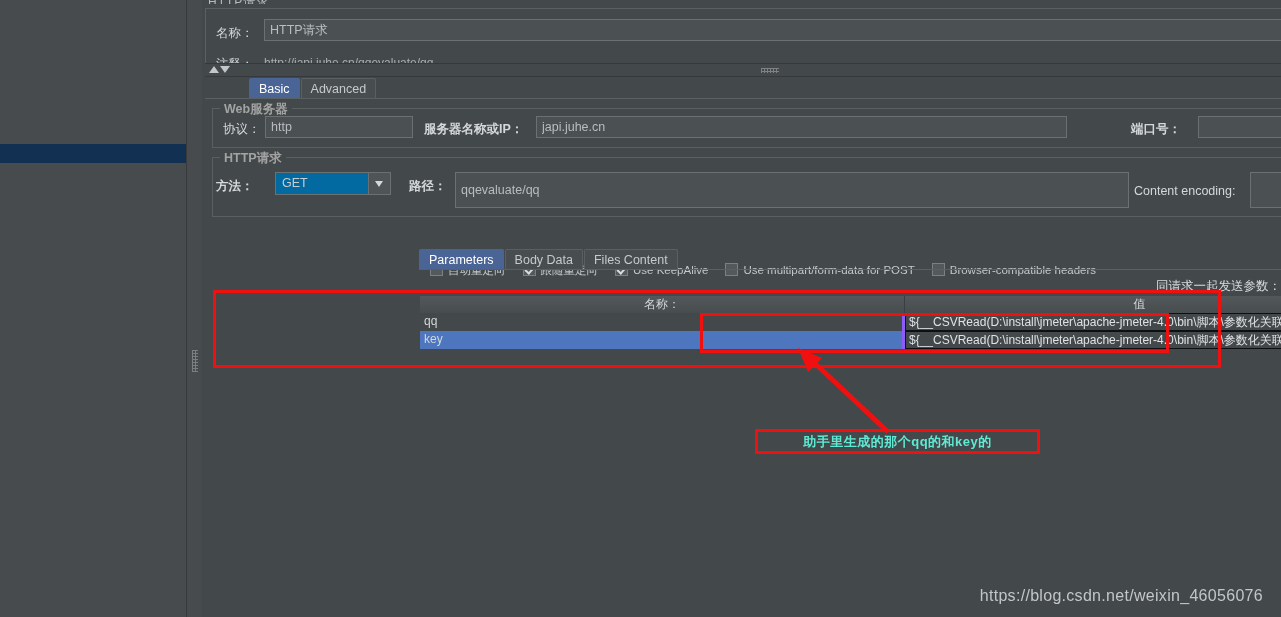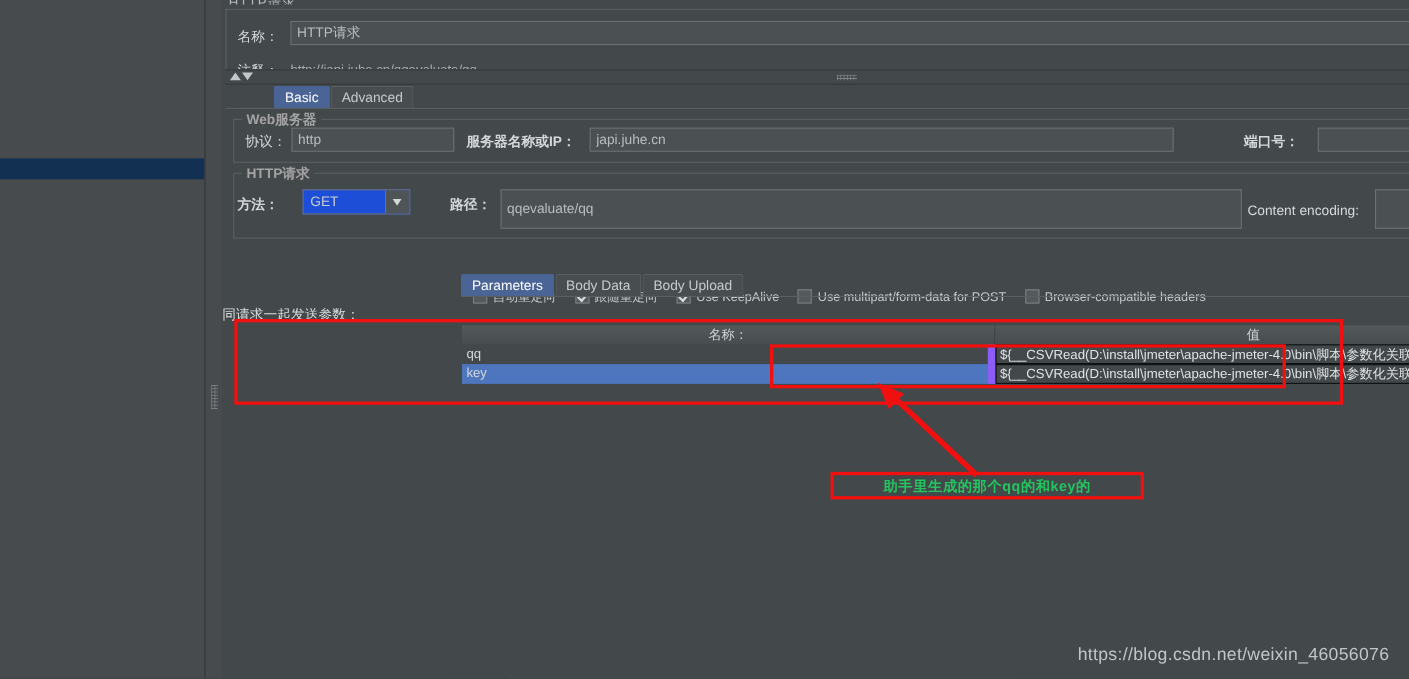--- a/index.html
+++ b/index.html
@@ -106,56 +106,56 @@
     border:solid #d9dcde;border-width:0 2px 2px 0;transform:rotate(42deg);
   }
   .cbl{font-size:11.5px;color:#c5c9cb;margin-right:17px;}
 
   
   .tabs2{position:absolute;left:217px;top:249px;height:21px;}
   .tabs2line{position:absolute;left:217px;top:269px;right:0;height:1px;background:#5a5f62;}
 
   
   .tbl-cap{
-    position:absolute;left:0;right:0;top:278px;text-align:left;
+    position:absolute;left:0;right:0;top:278px;text-align:right;
     font-size:12.5px;color:#d7dadc;
   }
   
   .tbl{position:absolute;left:218px;top:296px;right:-2px;height:54px;}
   .thead{position:absolute;left:0;top:0;right:0;height:17px;display:flex;
          background:linear-gradient(to bottom,#53585b,#474c4f);}
   .th{
     flex:0 0 auto;height:17px;line-height:16px;text-align:center;font-size:12px;
     color:#d2d6d8;border-right:1px solid #3a3e40;box-sizing:border-box;
     background:linear-gradient(to bottom,#53585b,#474c4f);overflow:hidden;
   }
   .trow{position:absolute;left:0;right:0;height:18px;display:flex;}
   .trow.r0{top:17px;background:#43484a;}
   .trow.r1{top:35px;background:#4d76be;}
   .td{
     flex:0 0 auto;height:18px;line-height:17px;font-size:12px;
-    color:#d4d8da;border-right:7px solid #8b5cf6;box-sizing:border-box;
+    color:#d4d8da;border-right:3px solid #8b5cf6;box-sizing:border-box;
     padding-left:4px;overflow:hidden;white-space:nowrap;
   }
   .td.valcell{background:#43484a;color:#dfe2e4;border:1px solid #0d0f10;padding-left:3px;}
   .trow.r1 .td.valcell{background:#43484a;}
 
   
   .red-box-outer{
     position:absolute;left:213px;top:290px;width:1008px;height:78px;
     border:3px solid #f01010;box-sizing:border-box;pointer-events:none;
   }
   .red-box-inner{
     position:absolute;left:700px;top:313px;width:469px;height:40px;
     border:3px solid #f01010;box-sizing:border-box;pointer-events:none;
   }
   .red-note{
     position:absolute;left:755px;top:429px;width:285px;height:25px;
     border:3px solid #f01010;box-sizing:border-box;
-    color:#22c55e;font-weight:bold;font-size:13px;
+    color:#5eead4;font-weight:bold;font-size:13px;
     line-height:19px;text-align:center;letter-spacing:.5px;
   }
   .arrow-svg{position:absolute;left:780px;top:340px;width:130px;height:100px;pointer-events:none;}
 
   .watermark{
     position:absolute;right:18px;bottom:12px;
     font-size:16px;color:#c2c6c8;letter-spacing:.3px;
   }
   .blank-area{
     position:absolute;left:205px;top:370px;right:0;bottom:0;background:#43484a;
@@ -199,35 +199,35 @@
     <input class="tfield" style="position: absolute; left: 52px; top: 7px; width: 148px;" type="text" value="http">
     <span class="lbl lbl-b" style="position:absolute;left:211px;top:12px;">服务器名称或IP：</span>
     <input class="tfield" style="position: absolute; left: 323px; top: 7px; width: 531px;" type="text" value="japi.juhe.cn">
     <span class="lbl lbl-b" style="position:absolute;left:918px;top:12px;">端口号：</span>
     <input class="tfield" style="position: absolute; left: 985px; top: 7px; width: 160px;" type="text" value="">
   </div>
 
   <div class="grp grp-http">
     <span class="grp-title">HTTP请求</span>
     <span class="lbl lbl-b" style="position:absolute;left:3px;top:20px;">方法：</span>
-    <div style="position:absolute;left:62px;top:14px;width:98px;height:23px;background:#1d4ed8;border:1px solid #6b7073;box-sizing:border-box;">
+    <div style="position:absolute;left:62px;top:14px;width:116px;height:23px;background:#0369a1;border:1px solid #6b7073;box-sizing:border-box;">
       <span style="position:absolute;left:6px;top:3px;font-size:12.5px;color:#c9cdcf;">GET</span>
       <span style="position:absolute;right:0;top:0;width:21px;height:21px;border-left:1px solid #6b7073;background:#4f5456;">
         <span style="position:absolute;left:6px;top:8px;width:0;height:0;border-left:4px solid transparent;border-right:4px solid transparent;border-top:6px solid #d4d8da;"></span>
       </span>
     </div>
     <span class="lbl lbl-b" style="position:absolute;left:196px;top:20px;">路径：</span>
     <input class="tfield" style="position: absolute; left: 242px; top: 14px; width: 674px; height: 36px; line-height: 30px;" type="text" value="qqevaluate/qq">
     <span class="lbl" style="position:absolute;left:921px;top:26px;">Content encoding:</span>
     <input class="tfield" style="position: absolute; left: 1037px; top: 14px; width: 110px; height: 36px;" type="text" value="">
   </div>
 
   <div class="cbrow" id="cbrow"><span class="cb"></span><span class="cbl">自动重定向</span><span class="cb checked"></span><span class="cbl">跟随重定向</span><span class="cb checked"></span><span class="cbl">Use KeepAlive</span><span class="cb"></span><span class="cbl">Use multipart/form-data for POST</span><span class="cb"></span><span class="cbl">Browser-compatible headers</span></div>
 
-  <div class="tabs2" id="tabs2"><span class="tab active">Parameters</span><span class="tab">Body Data</span><span class="tab">Body Upload</span></div>
+  <div class="tabs2" id="tabs2"><span class="tab active">Parameters</span><span class="tab">Body Data</span><span class="tab">Files Content</span></div>
   <div class="tabs2line"></div>
 
   <div class="tbl-cap">同请求一起发送参数：</div>
 
   <div class="tbl">
     <div class="thead" id="thead">
         <div class="th" style="width: 485px;">名称：</div>
         <div class="th" style="width: 470px;">值</div>
       </div>
     <div class="trow r0" id="row0">

